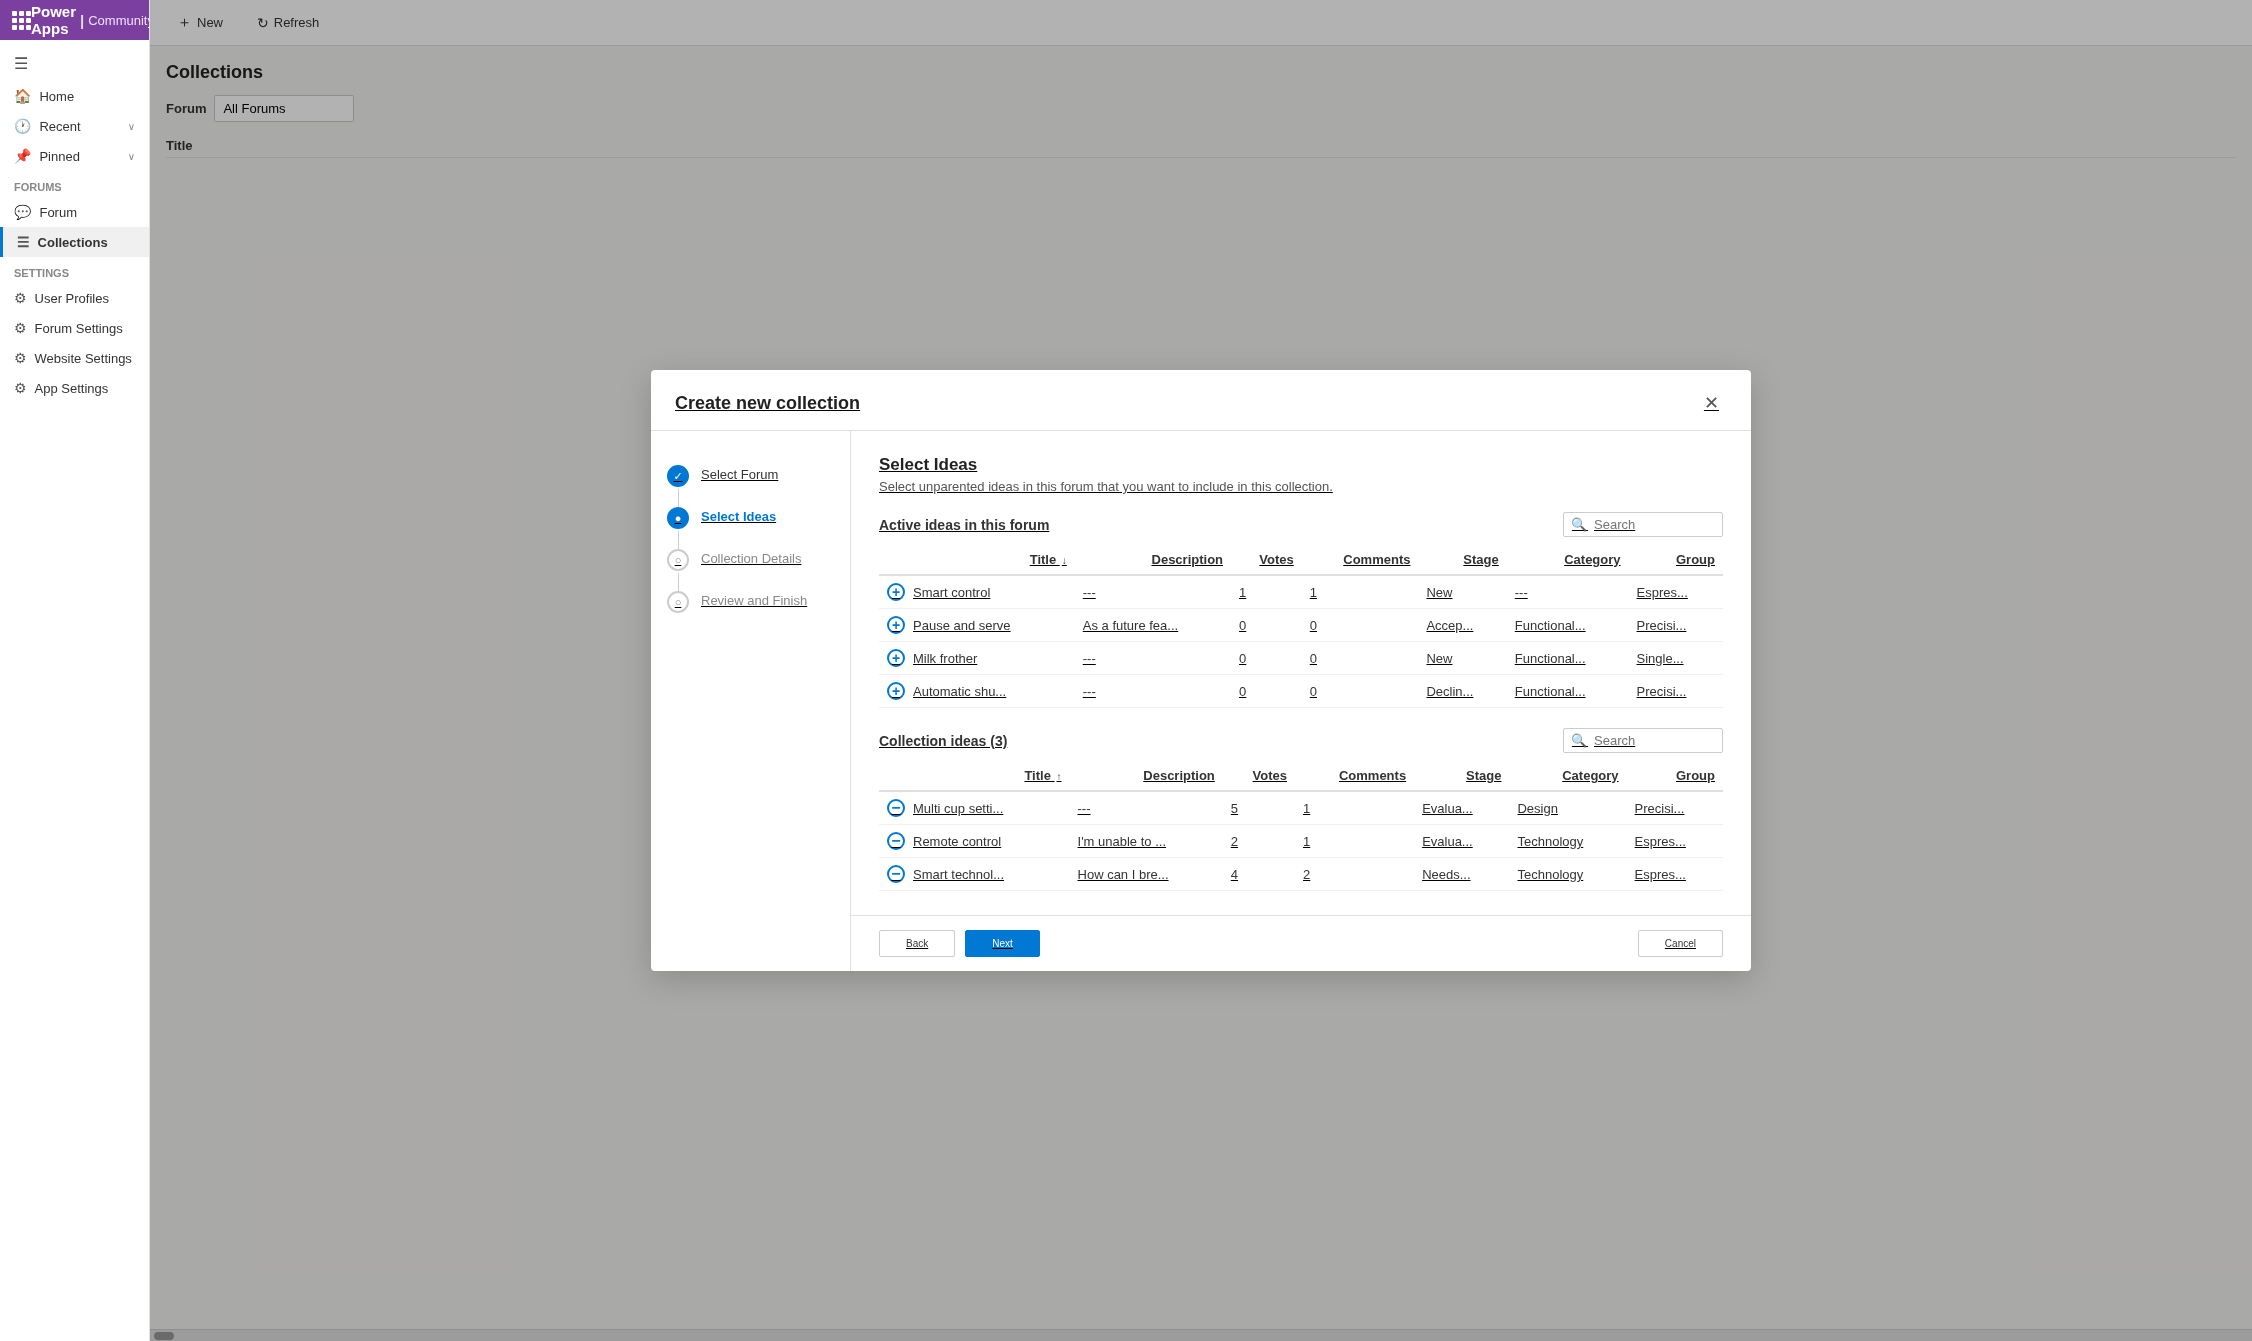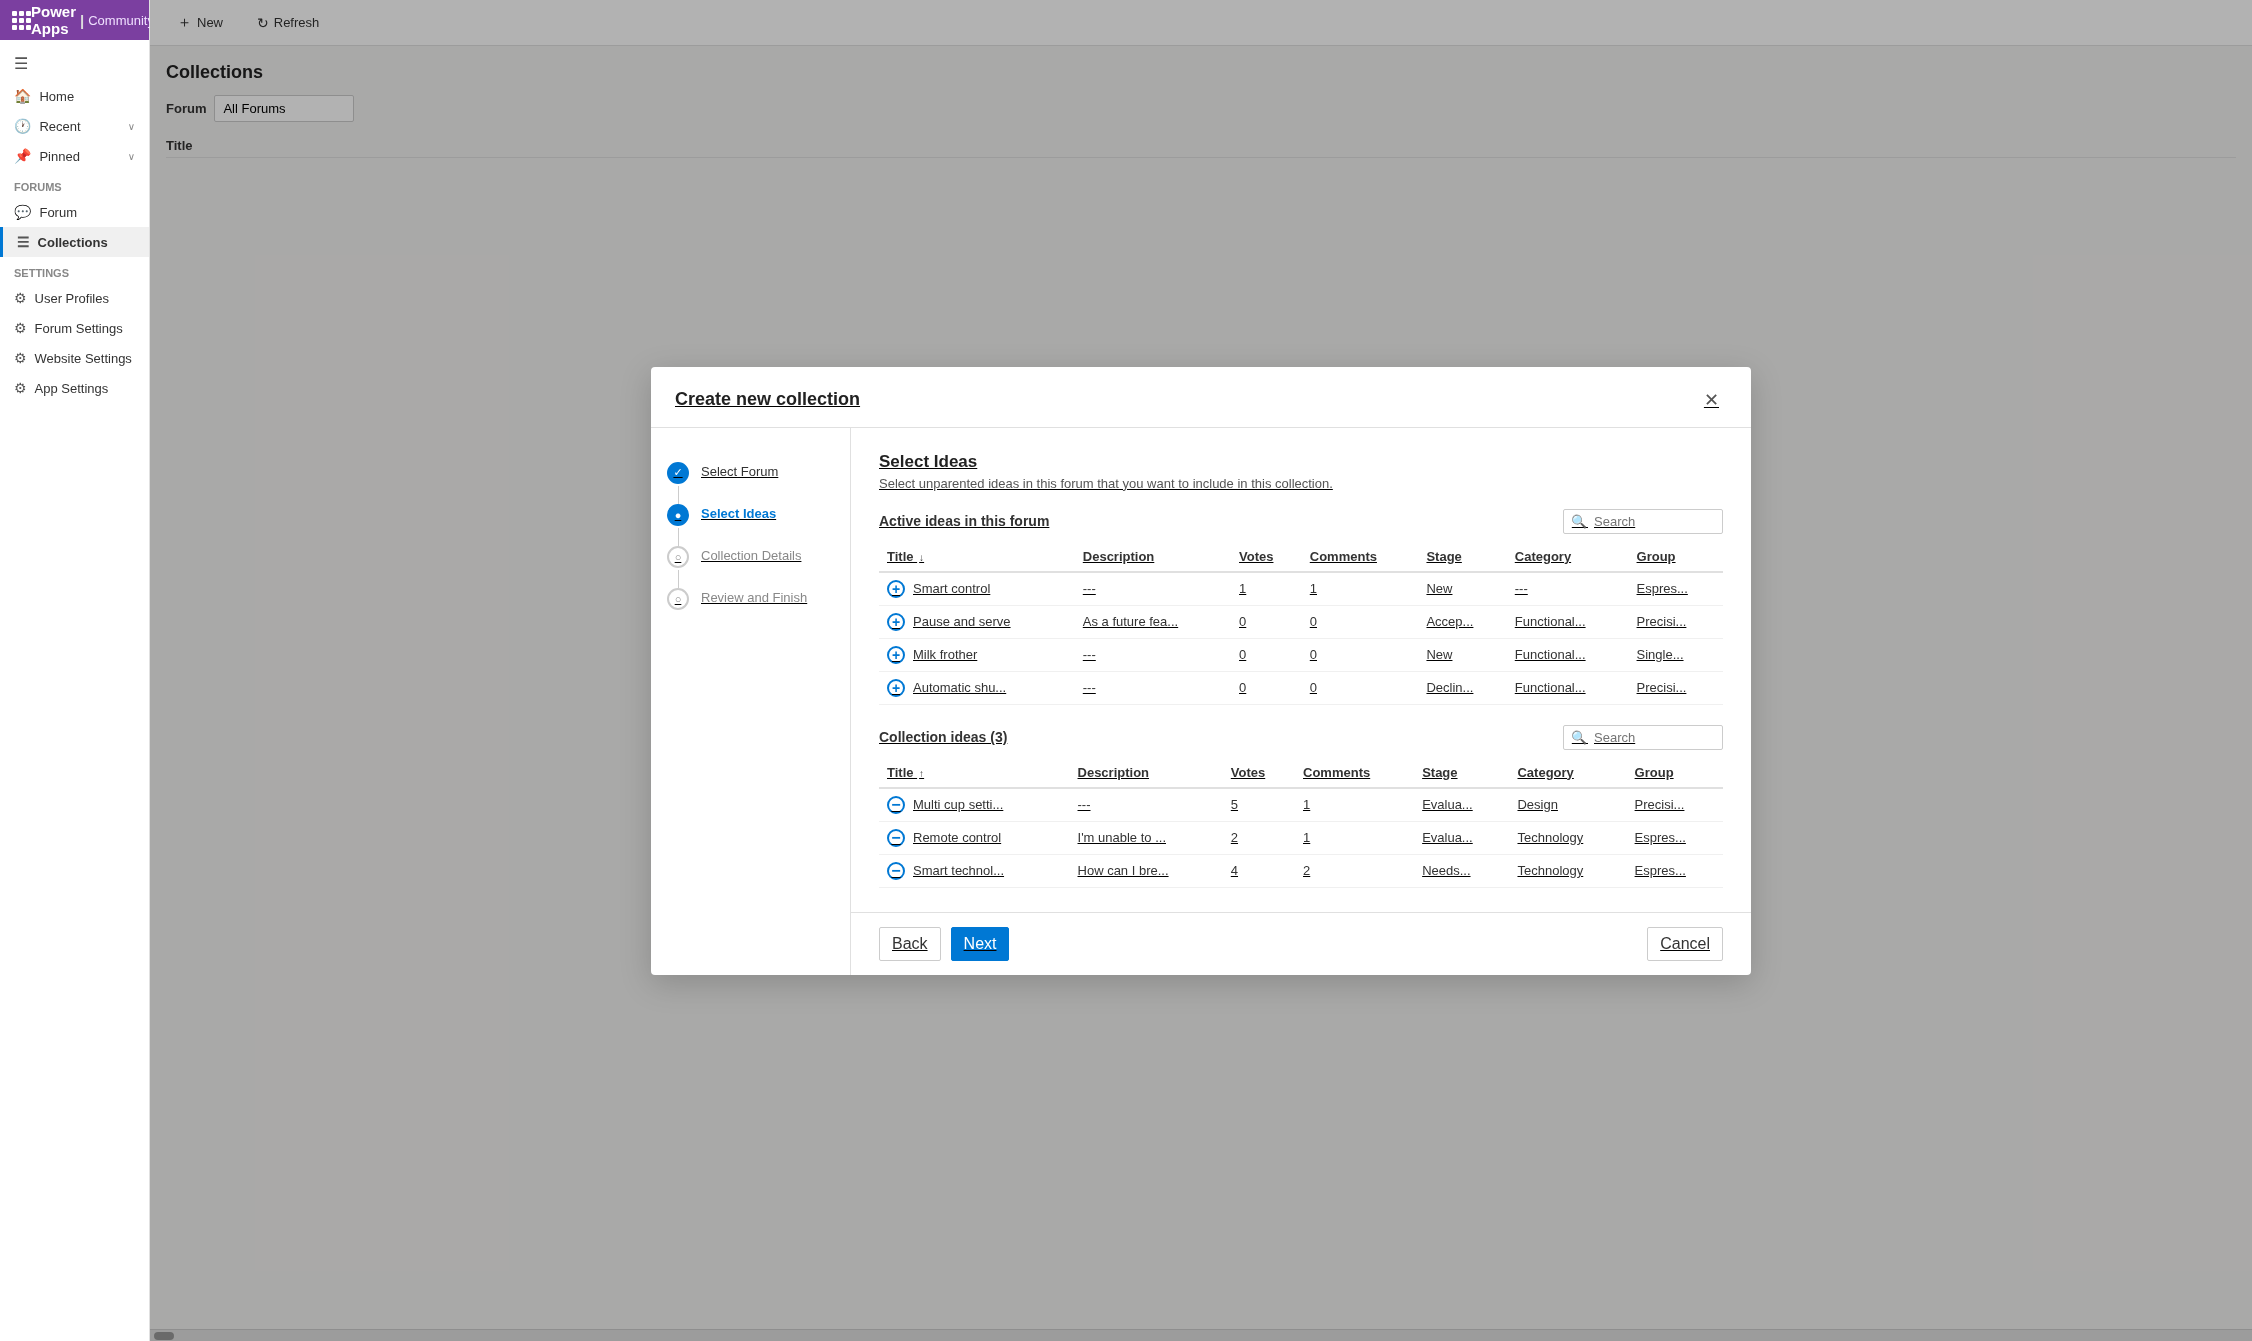--- a/index.html
+++ b/index.html
@@ -284,21 +284,21 @@
     
     .ideas-table {
       width: 100%;
       border-collapse: collapse;
       font-size: 13px;
     }
     .ideas-table thead tr {
       border-bottom: 2px solid #e0e0e0;
     }
     .ideas-table th {
-      text-align: left;
+      text-align: right;
       padding: 7px 8px;
       font-weight: 600;
       color: #333;
       font-size: 13px;
       margin-left: 20px;
     }
     .ideas-table td {
       padding: 7px 8px;
       color: #333;
       border-bottom: 1px solid #f0f0f0;
@@ -345,23 +345,23 @@
     .modal-footer {
       padding: 14px 28px;
       border-top: 1px solid #e0e0e0;
       display: flex;
       align-items: center;
       justify-content: space-between;
     }
     .footer-left { display: flex; gap: 10px; }
     .footer-right { display: flex; gap: 10px; }
     .btn {
-      padding: 7px 12px;
+      padding: 7px 26px;
       border-radius: 2px;
-      font-size: 16px;
+      font-size: 10px;
       cursor: pointer;
       font-family: 'Segoe UI', sans-serif;
     }
     .btn-secondary {
       background: #fff;
       border: 1px solid #ccc;
       color: #333;
     }
     .btn-primary {
       background: #0078d4;

